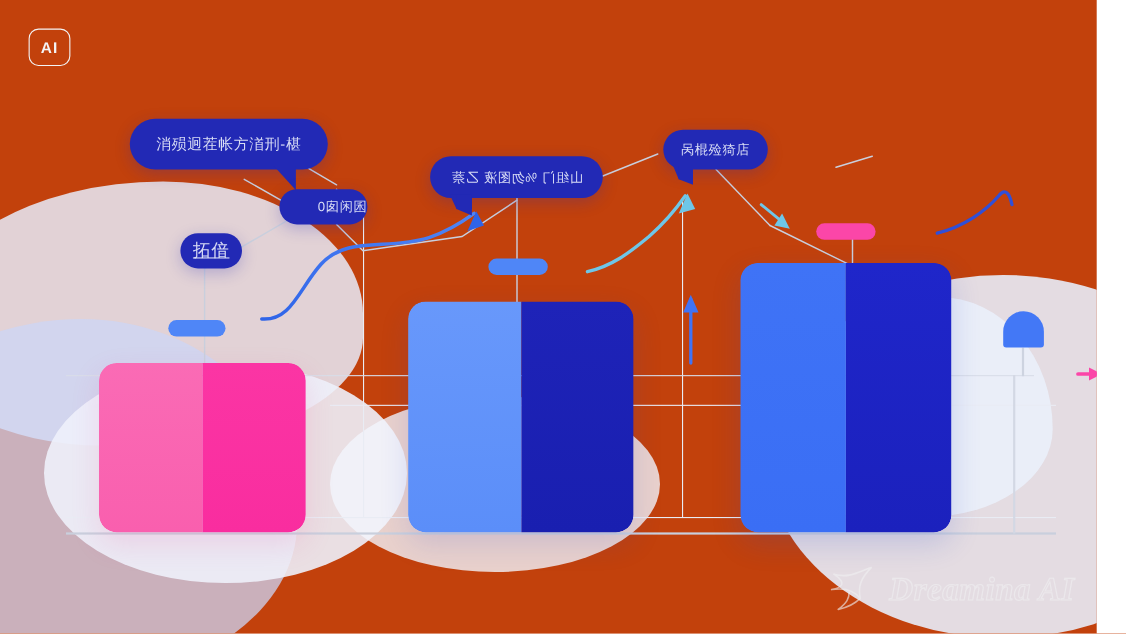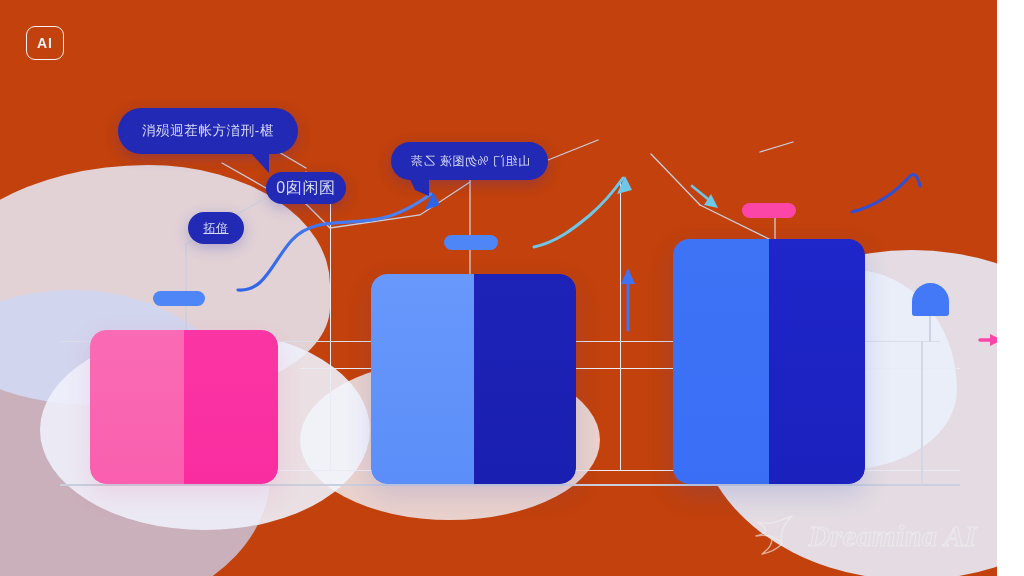--- a/index.html
+++ b/index.html
@@ -91,35 +91,35 @@
     box-shadow:0 4px 14px rgba(34,41,181,.25);
   }
   .bubble .txt{transform:scaleX(-1);display:inline-block;}
   .bubble .txt.nomirror{transform:none;}
   .tail{position:absolute;width:0;height:0;}
 
   #bubble-a{left:118px;top:108px;width:180px;height:46px;border-radius:23px;font-size:13.5px;}
   #bubble-a .tail{left:124px;top:43px;border-left:7px solid transparent;
      border-right:20px solid #2229b5;border-bottom:22px solid transparent;}
 
-  #bubble-b{left:266px;top:172px;width:80px;height:32px;border-radius:16px;font-size:16px;}
+  #bubble-b{left:254px;top:172px;width:80px;height:32px;border-radius:16px;font-size:12px;justify-content:flex-end;}
 
   #bubble-c{left:391px;top:142px;width:157px;height:38px;border-radius:19px;font-size:12px;}
   #bubble-c .tail{left:18px;top:35px;border-left:6px solid transparent;
      border-right:14px solid #2229b5;border-top:13px solid #2229b5;
      border-bottom:6px solid transparent;}
 
   #bubble-d{left:603px;top:118px;width:95px;height:36px;border-radius:18px;font-size:12px;}
   #bubble-d .tail{left:9px;top:33px;border-left:5px solid transparent;
      border-right:13px solid #2229b5;border-top:12px solid #2229b5;
      border-bottom:5px solid transparent;}
 
   #bubble-e{left:794px;top:121px;width:157px;height:42px;border-radius:21px;font-size:13px;}
 
-  #bubble-f{left:188px;top:212px;width:56px;height:32px;border-radius:16px;font-size:12px;text-decoration:underline;}
+  #bubble-f{left:164px;top:212px;width:56px;height:32px;border-radius:16px;font-size:16px;text-decoration:underline;}
 
   
   .svg-layer{position:absolute;left:0;top:0;width:1024px;height:576px;pointer-events:none;}
 
   
   #ai-badge{
     position:absolute;left:26px;top:26px;width:36px;height:32px;
     border:1.6px solid #f3f3f5;border-radius:9px;
     display:flex;align-items:center;justify-content:center;
     color:#f4f4f6;font-size:14px;font-weight:bold;letter-spacing:1px;
@@ -239,20 +239,24 @@
 
   <div class="bubble" id="bubble-b">
     <span class="txt nomirror">0囱闲囷</span>
   </div>
 
   <div class="bubble" id="bubble-c">
     <span class="txt">山组门 %勿图液 乙萘</span>
     <span class="tail"></span>
   </div>
 
+  <div class="bubble" id="bubble-d">
+    <span class="txt nomirror">呙棍殓猗店</span>
+    <span class="tail"></span>
+  </div>
 
 
   <div class="bubble" id="bubble-f">
     <span class="txt nomirror">拓偣</span>
   </div>
 
   <div id="ai-badge">
     <span>AI</span>
   </div>
 

